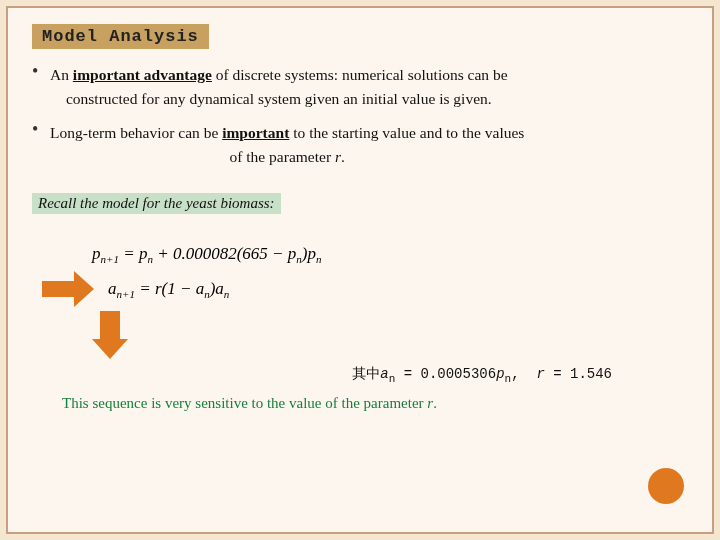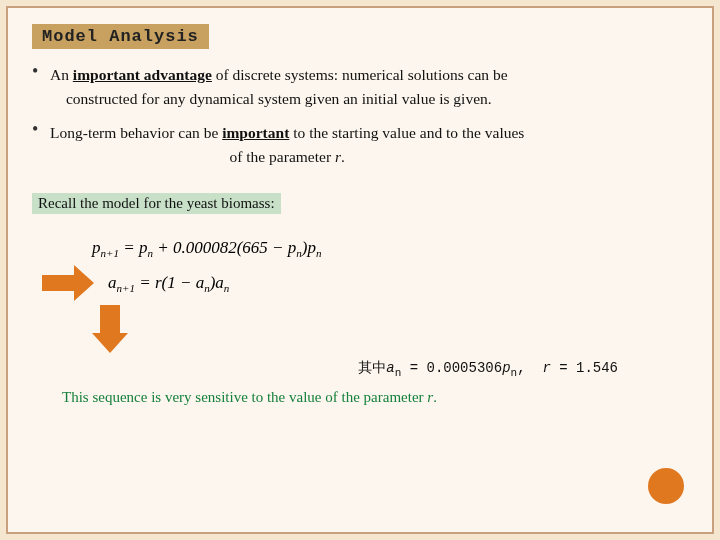--- a/index.html
+++ b/index.html
@@ -18,21 +18,21 @@
       position: absolute;
       top: 6px;
       left: 6px;
       right: 6px;
       bottom: 6px;
       border: 2px solid #c8a080;
       background: #fdf6ee;
     }
 
     .content {
-      padding: 16px 14px 16px 24px;
+      padding: 16px 20px 16px 24px;
     }
 
     .title-bar {
       display: inline-block;
       background: #c8a060;
       color: #222;
       font-family: 'Courier New', Courier, monospace;
       font-weight: bold;
       font-size: 17px;
       padding: 3px 10px;
@@ -80,21 +80,22 @@
       margin-top: 6px;
       margin-bottom: 10px;
     }
 
     .recall-label {
       display: inline-block;
       background: #c8e0c8;
       font-size: 15px;
       color: #111;
       padding: 2px 6px;
-      margin-bottom: 18px;
+      margin-bottom: 24px;
+      font-style: italic;
     }
 
     
     .arrow-down-container {
       display: flex;
       justify-content: center;
       margin-left: 8px;
       margin-top: 2px;
       margin-bottom: 6px;
     }

